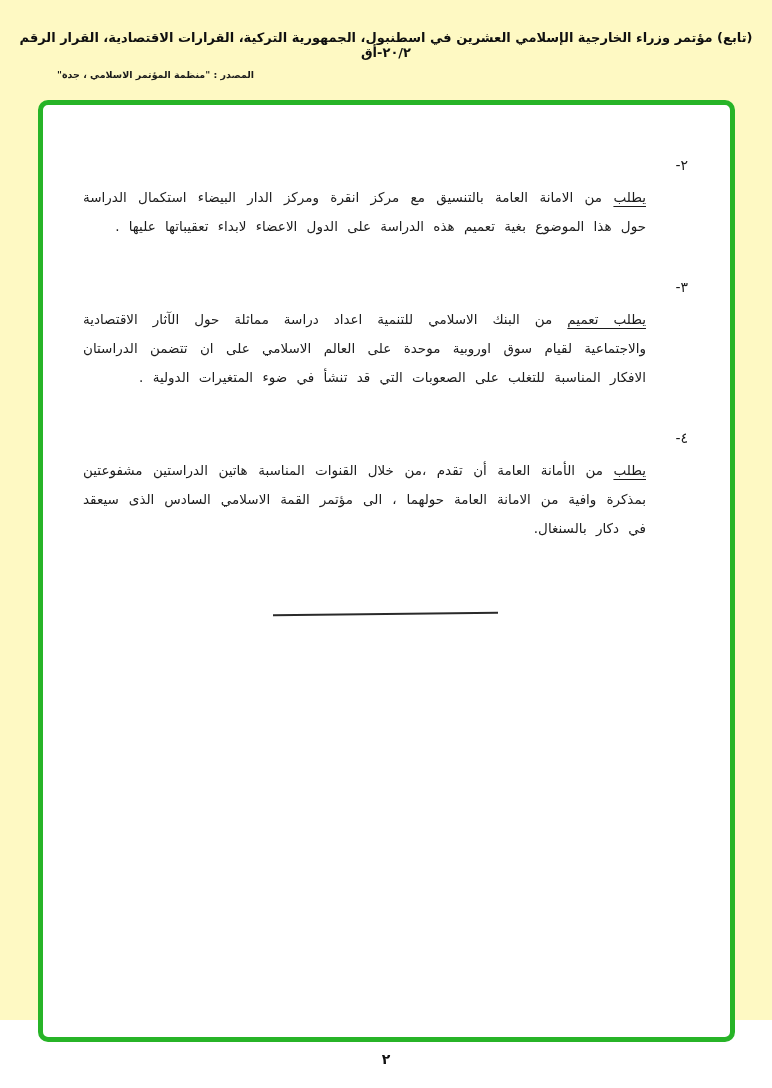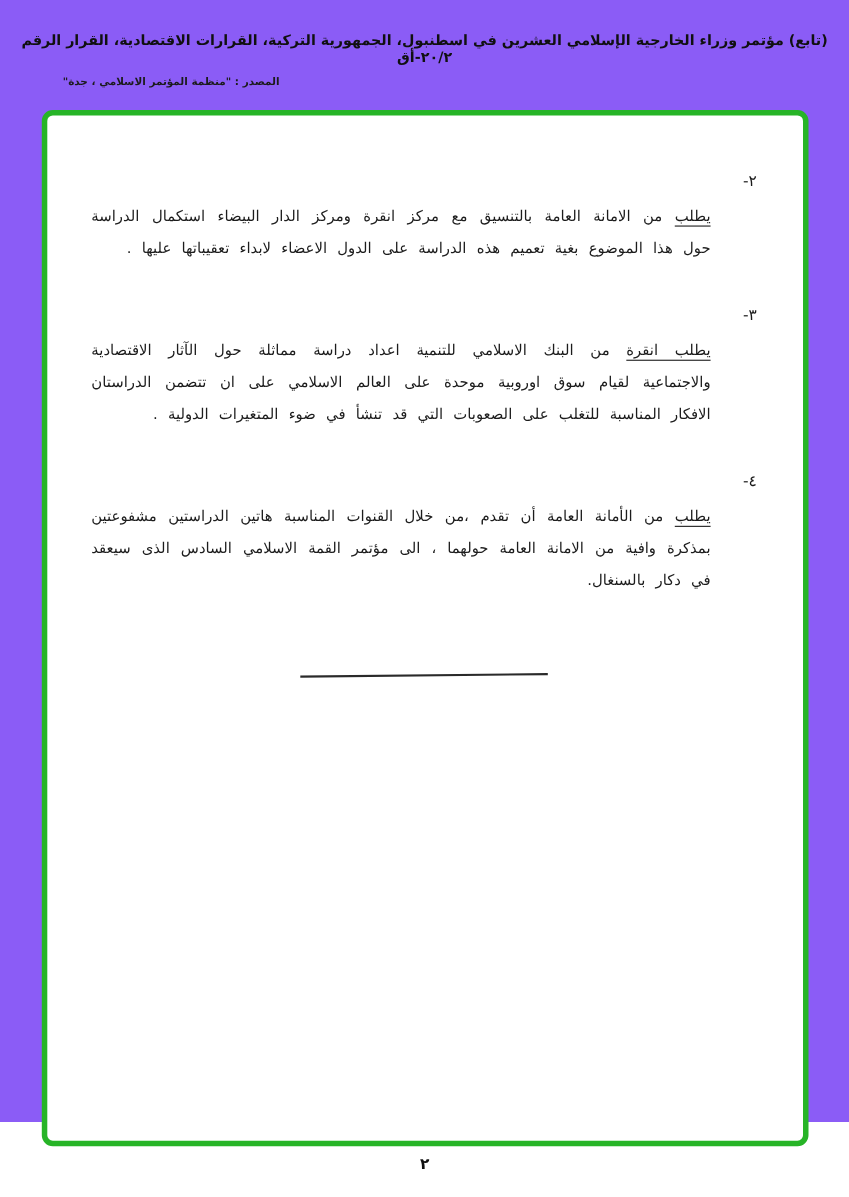--- a/index.html
+++ b/index.html
@@ -9,21 +9,21 @@
     height: 1088px;
     position: relative;
     font-family: "DejaVu Sans", sans-serif;
     color: #161616;
     overflow: hidden;
   }
   .page {
     width: 772px;
     height: 1020px;
     position: relative;
-    background: #8b5cf6;
+    background: #fef9c3;
   }
   .doc-title {
     direction: rtl;
     text-align: center;
     font-weight: bold;
     font-size: 13px;
     padding: 30px 6px 0 6px;
     letter-spacing: 0.2px;
     color: #101010;
   }
@@ -111,21 +111,21 @@
         <span class="item-number">٢-</span>
         <p class="item-text">
           <span class="lead">يطلب</span>
           <span>من الامانة العامة بالتنسيق مع مركز انقرة ومركز الدار البيضاء استكمال الدراسة حول هذا الموضوع بغية تعميم هذه الدراسة على الدول الاعضاء لابداء تعقيباتها عليها .</span>
         </p>
       </div>
 
       <div class="item">
         <span class="item-number">٣-</span>
         <p class="item-text">
-          <span class="lead">يطلب انقرة</span>
+          <span class="lead">يطلب تعميم</span>
           <span>من البنك الاسلامي للتنمية اعداد دراسة مماثلة حول الآثار الاقتصادية والاجتماعية لقيام سوق اوروبية موحدة على العالم الاسلامي على ان تتضمن الدراستان الافكار المناسبة للتغلب على الصعوبات التي قد تنشأ في ضوء المتغيرات الدولية .</span>
         </p>
       </div>
 
       <div class="item">
         <span class="item-number">٤-</span>
         <p class="item-text">
           <span class="lead">يطلب</span>
           <span>من الأمانة العامة أن تقدم ،من خلال القنوات المناسبة هاتين الدراستين مشفوعتين بمذكرة وافية من الامانة العامة حولهما ، الى مؤتمر القمة الاسلامي السادس الذى سيعقد في دكار بالسنغال.</span>
         </p>

